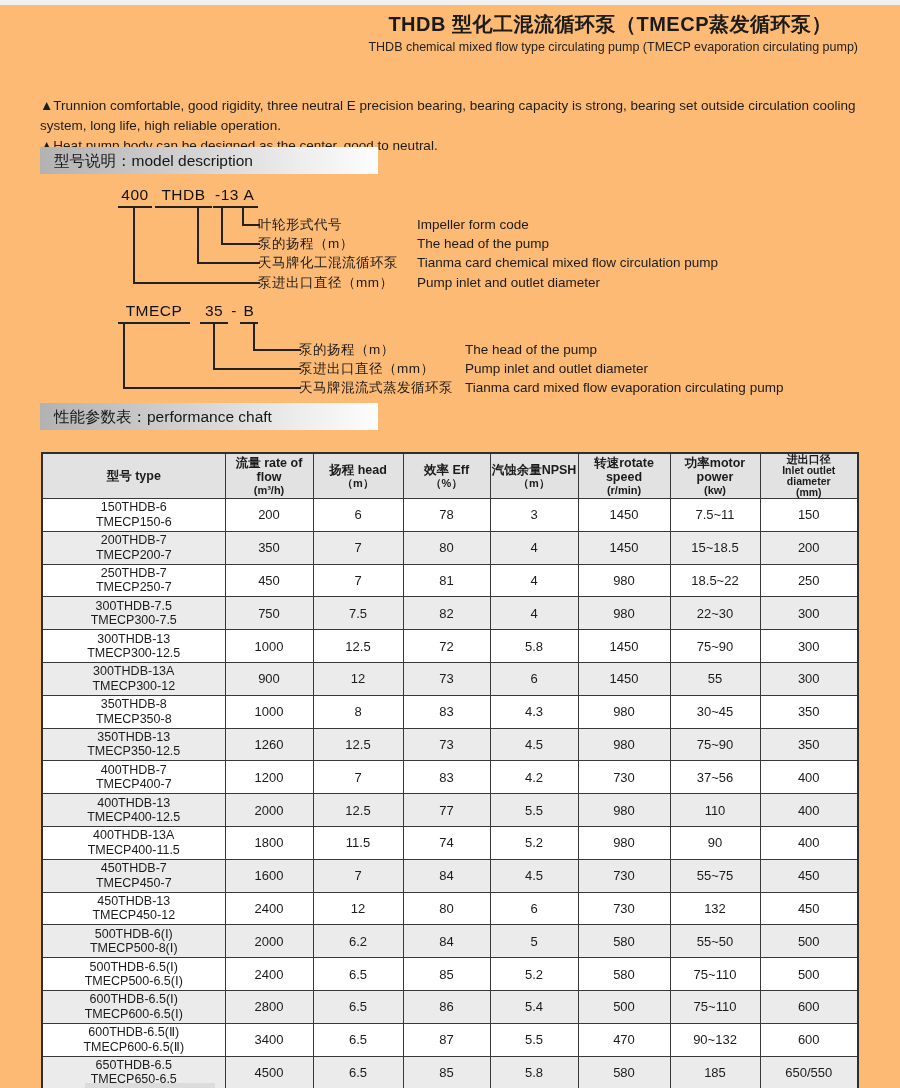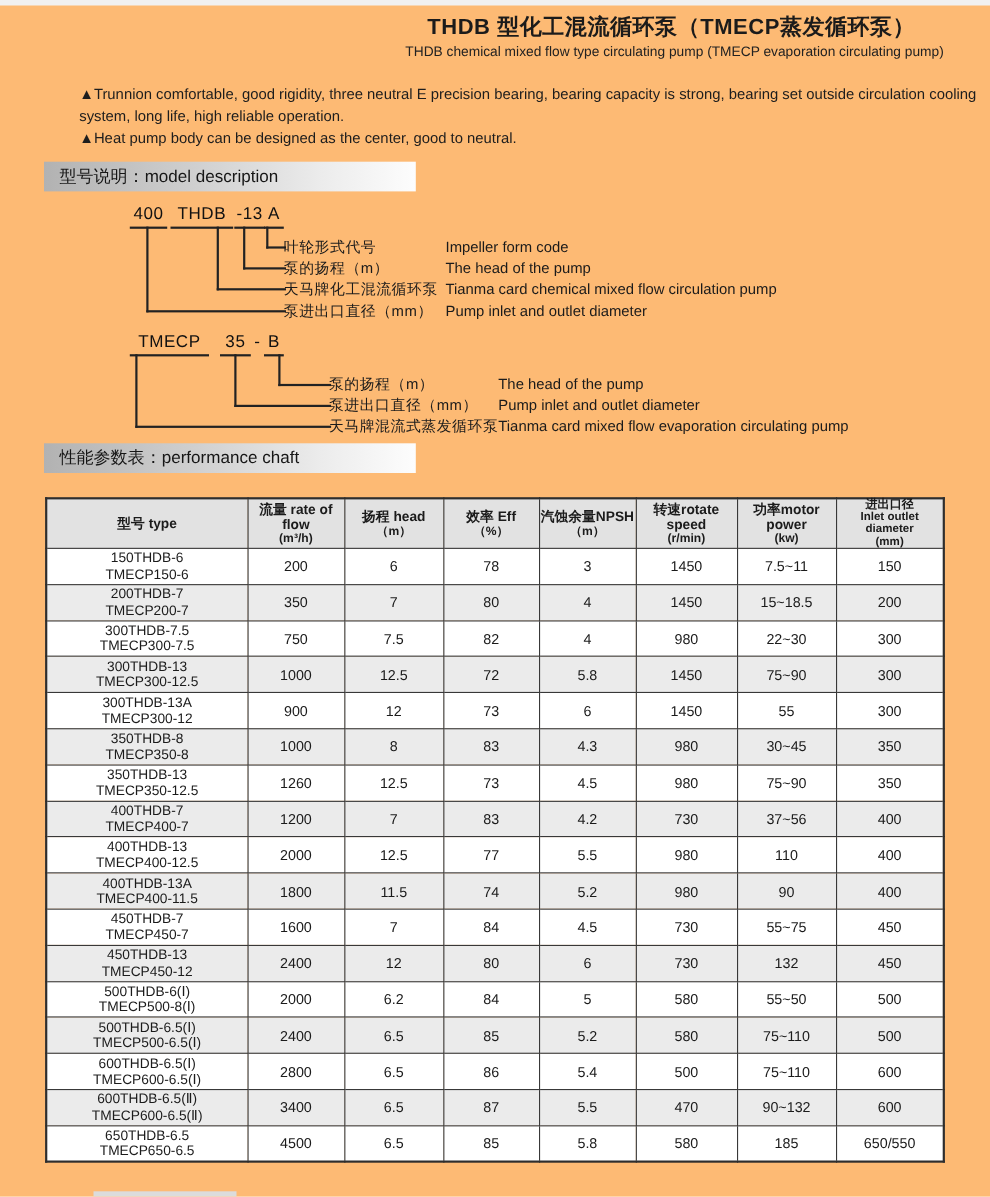--- a/index.html
+++ b/index.html
@@ -4,39 +4,39 @@
 <style>
   html,body{margin:0;padding:0;background:#ffffff;}
   .page{position:relative;width:900px;height:1088px;background:#fdba74;overflow:hidden;
         font-family:"Liberation Sans","DejaVu Sans",sans-serif;color:#1b1b1b;}
   .top-strip{position:absolute;left:0;top:0;width:900px;height:5px;background:#f1f1f1;}
   .bottom-strip{position:absolute;left:85px;top:1083px;width:130px;height:5px;background:#dcdcdc;}
 
   .title-cn{position:absolute;top:11px;right:68px;font-size:20px;font-weight:bold;letter-spacing:.5px;}
   .title-en{position:absolute;top:40px;right:42px;font-size:12.5px;color:#222;}
 
-  .features{position:absolute;left:40px;top:76px;width:824px;font-size:13.5px;line-height:20px;color:#1d1d1d;margin-left:32px;}
+  .features{position:absolute;left:40px;top:96px;width:824px;font-size:13.5px;line-height:20px;color:#1d1d1d;}
   .features p{margin:0;}
 
   .section-bar{position:absolute;left:40px;width:338px;height:27px;line-height:27px;
     background:linear-gradient(90deg,#b2b2b2 0%,#cfcfcf 40%,#ececec 75%,#fdfdfd 100%);
     font-size:15.5px;padding-left:14px;box-sizing:border-box;color:#161616;}
   #bar-model{top:147px;}
   #bar-perf{top:403px;}
 
   .diagram{position:absolute;left:118px;}
   #diagram-1{top:186px;width:720px;height:112px;}
   #diagram-2{top:302px;width:720px;height:96px;}
   .tok{position:absolute;top:0;text-align:center;font-size:15.5px;letter-spacing:.5px;
        border-bottom:2px solid #222;padding-bottom:2px;color:#111;}
   .tok.bare{border-bottom:none;}
   .conn{position:absolute;border-left:2px solid #222;border-bottom:2px solid #222;}
   .dlabel{position:absolute;white-space:nowrap;height:16px;}
   .dlabel .cn{position:absolute;left:0;top:0;font-size:13.5px;letter-spacing:.5px;}
-  .dlabel .en{position:absolute;top:1px;font-size:13.5px;}
+  .dlabel .en{position:absolute;top:1px;font-size:13.5px;margin-left:12px;}
   #diagram-1 .dlabel{left:140px;}
   #diagram-1 .dlabel .en{left:147px;}
   #diagram-2 .dlabel{left:181px;}
   #diagram-2 .dlabel .en{left:154px;}
 
   table.perf{position:absolute;left:41px;top:452px;width:817px;border-collapse:collapse;
              table-layout:fixed;border:2px solid #2e2e2e;}
   table.perf th,table.perf td{border:1.5px solid #383838;padding:0;text-align:center;vertical-align:middle;}
   table.perf thead tr{height:37px;background:#e2e2e2;}
   table.perf tbody tr{height:32.8px;background:#ffffff;}
@@ -184,20 +184,33 @@
           <td class="val">350</td>
           <td class="val">7</td>
           <td class="val">80</td>
           <td class="val">4</td>
           <td class="val">1450</td>
           <td class="val">15~18.5</td>
           <td class="val">200</td>
         </tr>
         <tr>
           <td class="col-type">
+            <div>250THDB-7</div>
+            <div>TMECP250-7</div>
+          </td>
+          <td class="val">450</td>
+          <td class="val">7</td>
+          <td class="val">81</td>
+          <td class="val">4</td>
+          <td class="val">980</td>
+          <td class="val">18.5~22</td>
+          <td class="val">250</td>
+        </tr>
+        <tr>
+          <td class="col-type">
             <div>300THDB-7.5</div>
             <div>TMECP300-7.5</div>
           </td>
           <td class="val">750</td>
           <td class="val">7.5</td>
           <td class="val">82</td>
           <td class="val">4</td>
           <td class="val">980</td>
           <td class="val">22~30</td>
           <td class="val">300</td>

